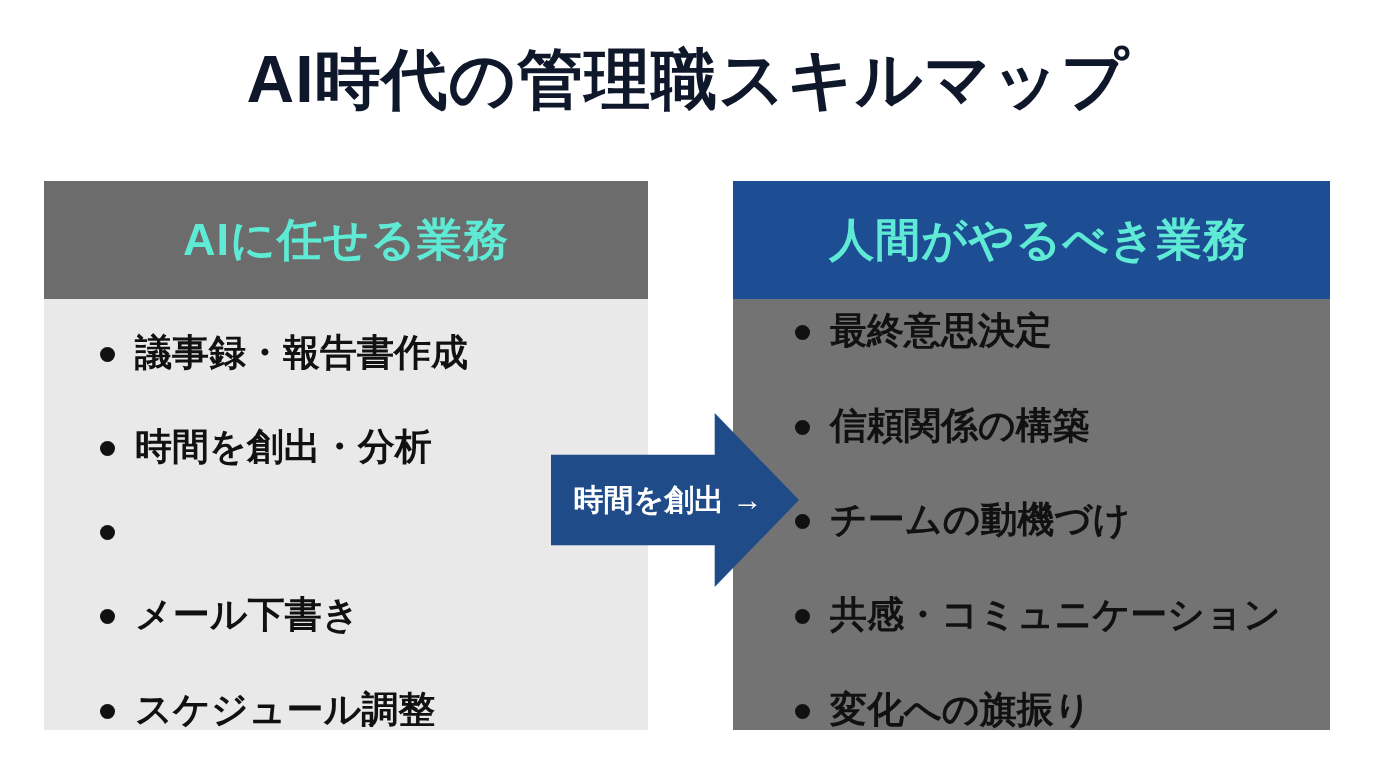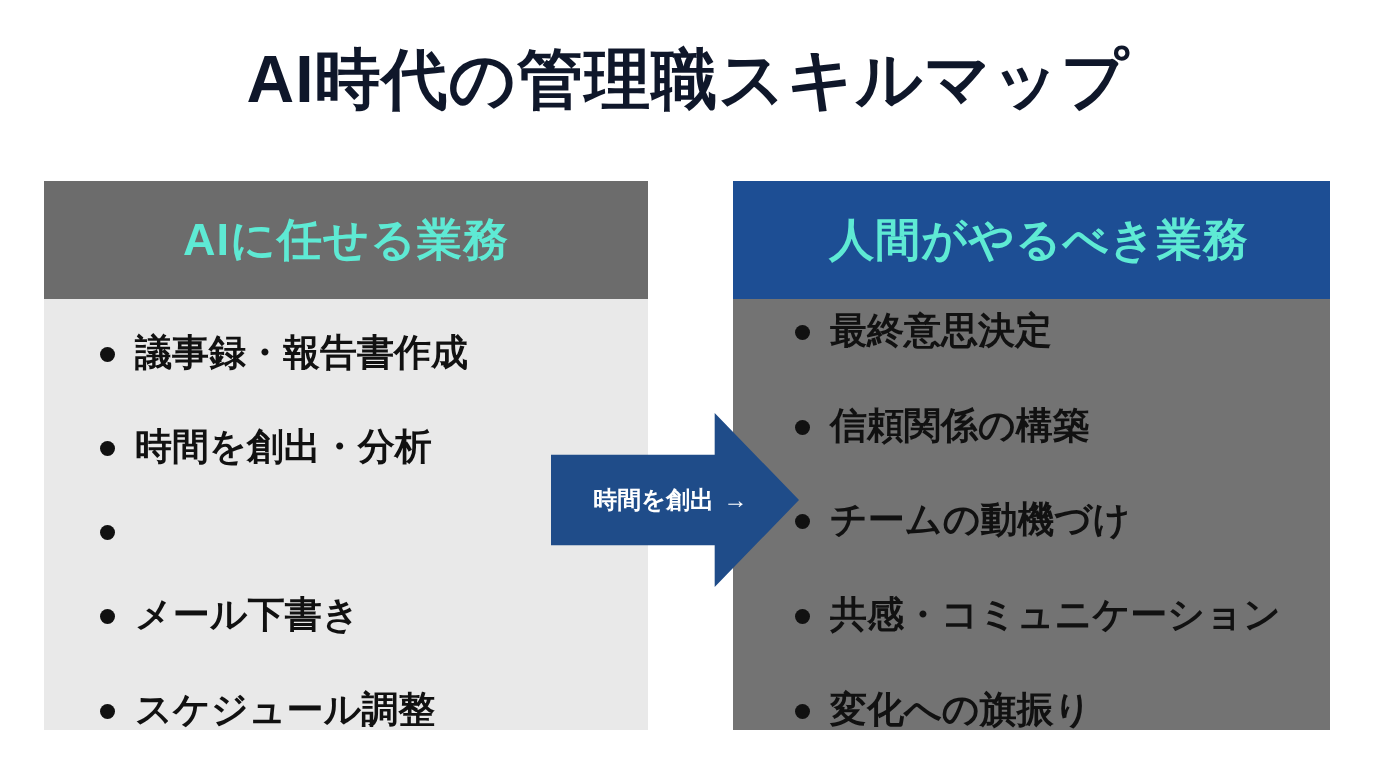--- a/index.html
+++ b/index.html
@@ -84,25 +84,24 @@
     height: 174px;
     background: #1f4c89;
     clip-path: polygon(0 24%, 66% 24%, 66% 0, 100% 50%, 66% 100%, 66% 76%, 0 76%);
     display: flex;
     align-items: center;
     justify-content: center;
     z-index: 2;
   }
   .arrow-label {
     color: #ffffff;
-    font-size: 24px;
+    font-size: 30px;
     font-weight: 800;
     padding-right: 14px;
     white-space: nowrap;
-    font-family: Liberation Mono, monospace;
   }
 </style>
 </head>
 <body>
 
 <div class="slide">
 
   <div class="title">AI時代の管理職スキルマップ</div>
 
   <div class="panel panel-left">

